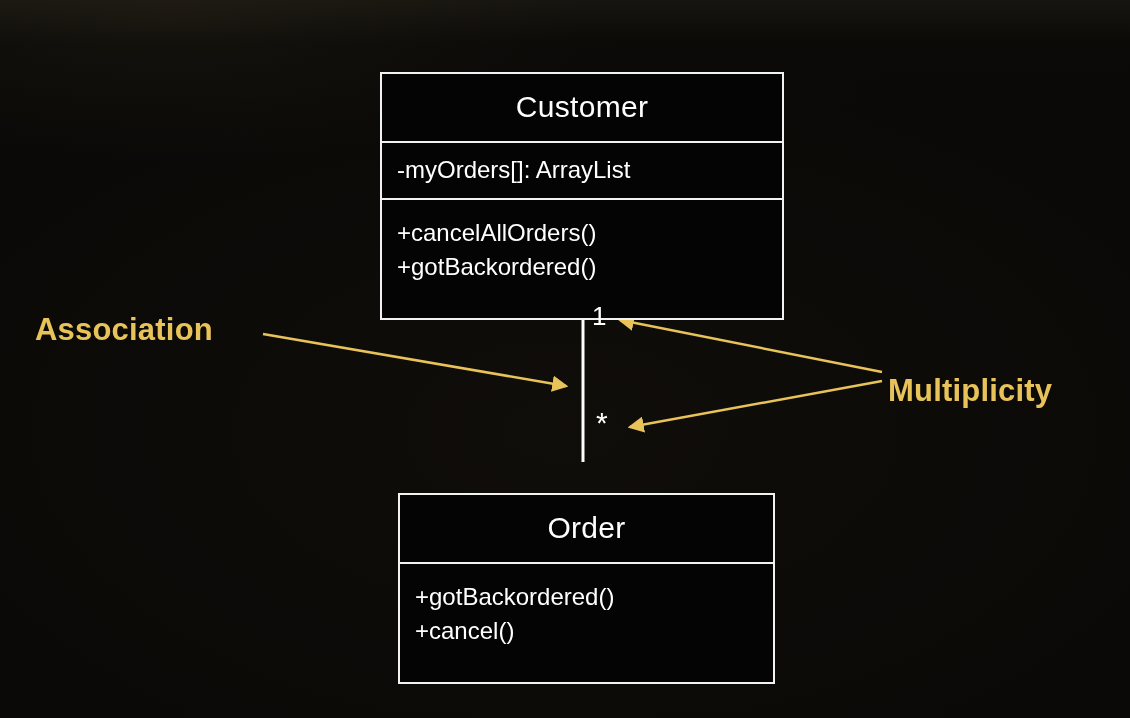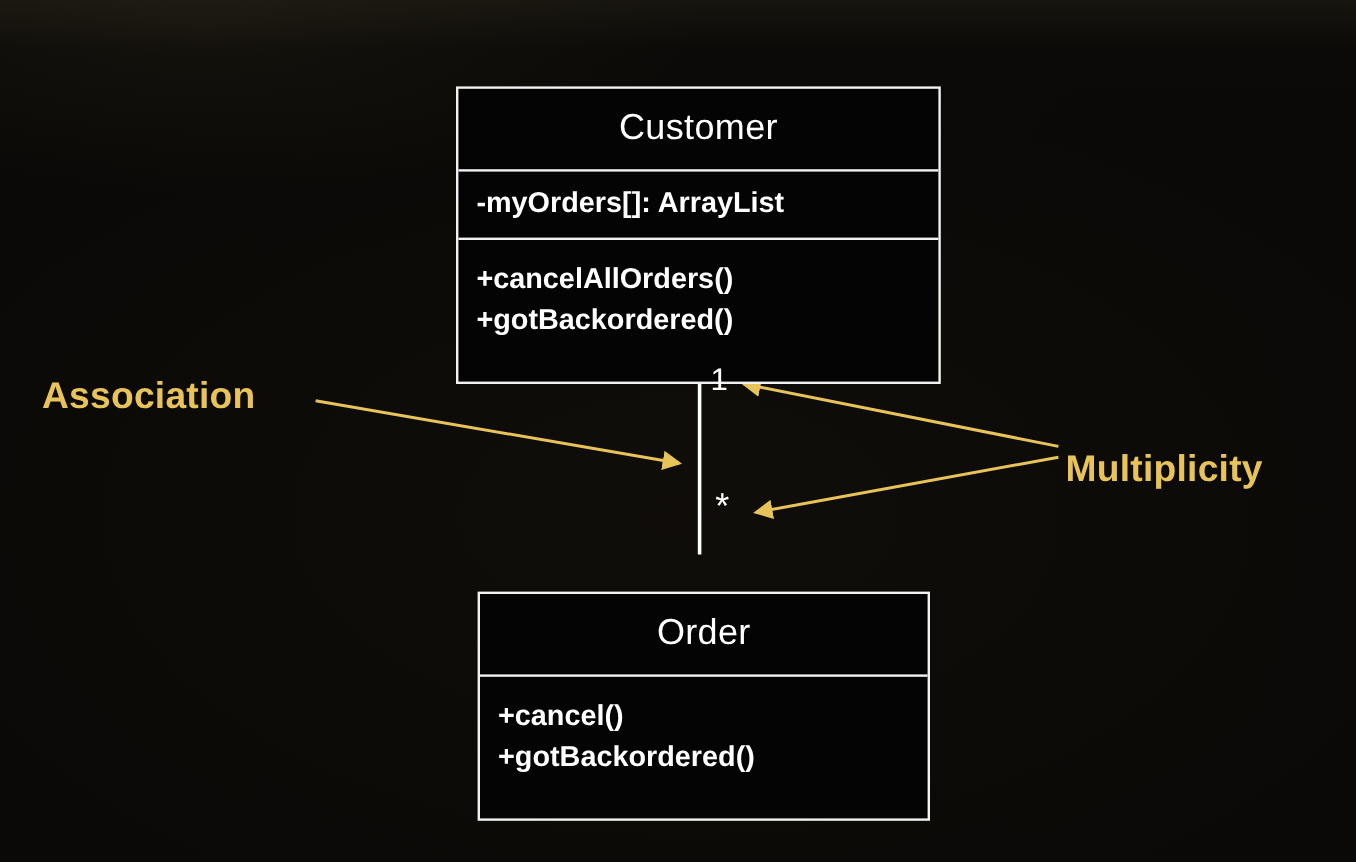--- a/index.html
+++ b/index.html
@@ -45,21 +45,20 @@
     border-bottom:2px solid var(--box-border);
     font-size:24px;
   }
   .uml-class .class-methods{
     padding:16px 15px 34px 15px;
     font-size:24px;
   }
   .member-line{
     line-height:34px;
     white-space:nowrap;
-    font-weight:bold;
   }
   #customer-class{left:380px;top:72px;width:404px;}
   #order-class{left:398px;top:462px;width:377px;margin-top:31px;}
   .multiplicity{
     position:absolute;
     color:var(--text);
     font-size:26px;
   }
   #multiplicity-top{left:592px;top:301px;}
   #multiplicity-bottom{left:596px;top:406px;font-size:30px;}
@@ -104,22 +103,22 @@
     </div>
     <div class="class-methods">
       <div class="member-line">+cancelAllOrders()</div>
       <div class="member-line">+gotBackordered()</div>
     </div>
   </div>
 
   <div class="uml-class" id="order-class">
     <div class="class-name">Order</div>
     <div class="class-methods">
+      <div class="member-line">+gotBackordered()</div>
       <div class="member-line">+cancel()</div>
-      <div class="member-line">+gotBackordered()</div>
     </div>
   </div>
 
   <div class="multiplicity" id="multiplicity-top">1</div>
   <div class="multiplicity" id="multiplicity-bottom">*</div>
 
   <div class="annotation-label" id="association-label">Association</div>
   <div class="annotation-label" id="multiplicity-label">Multiplicity</div>
 
 </div>

